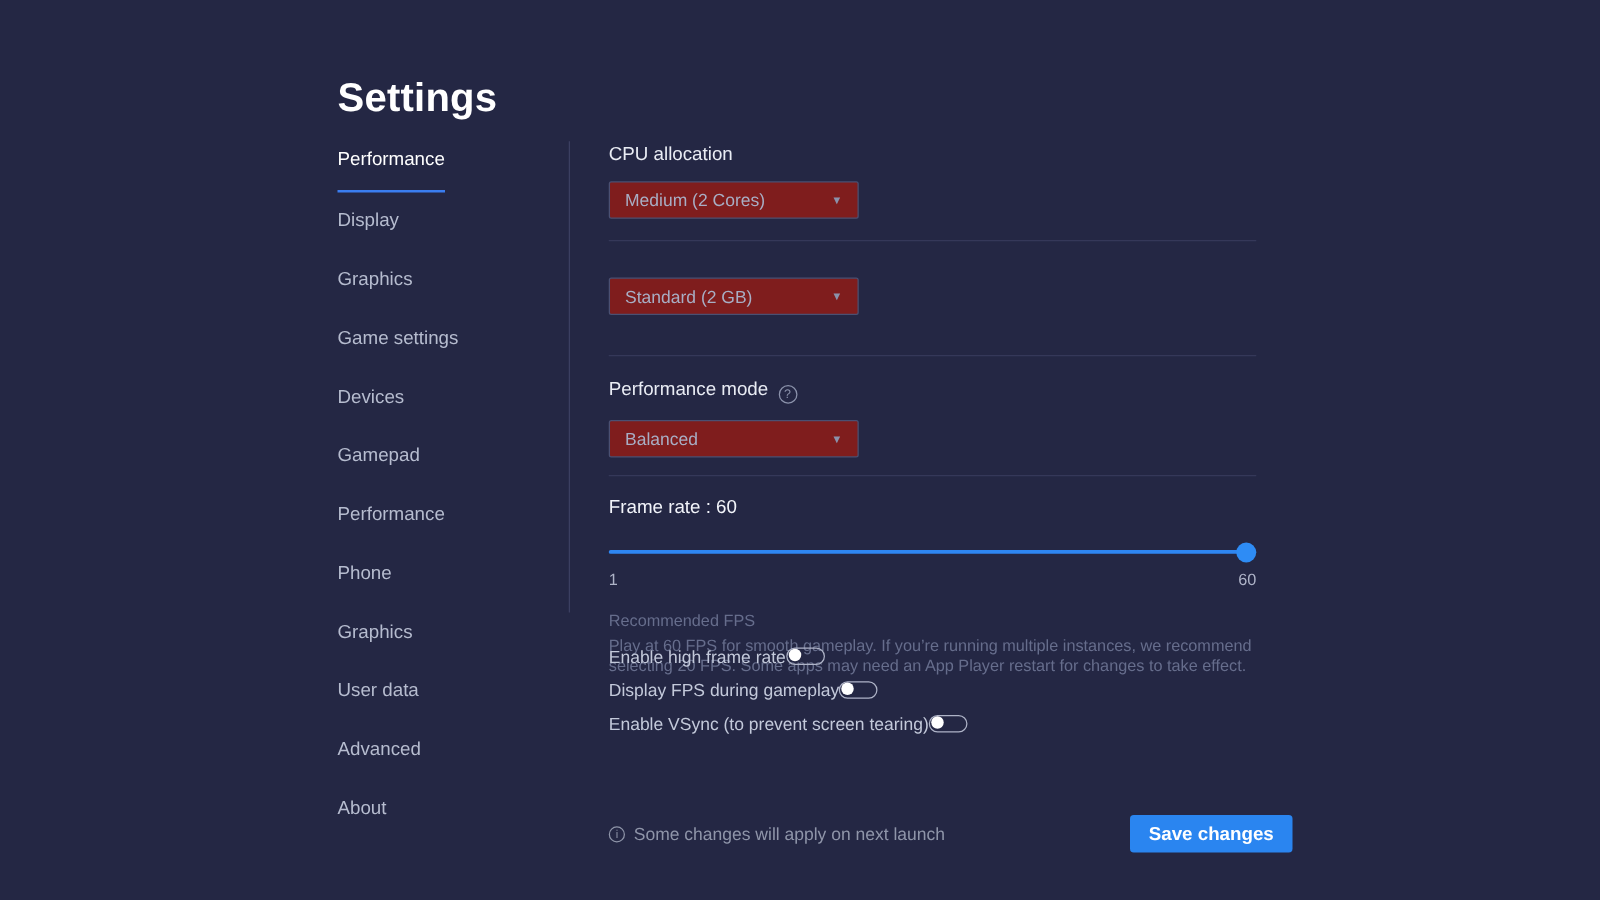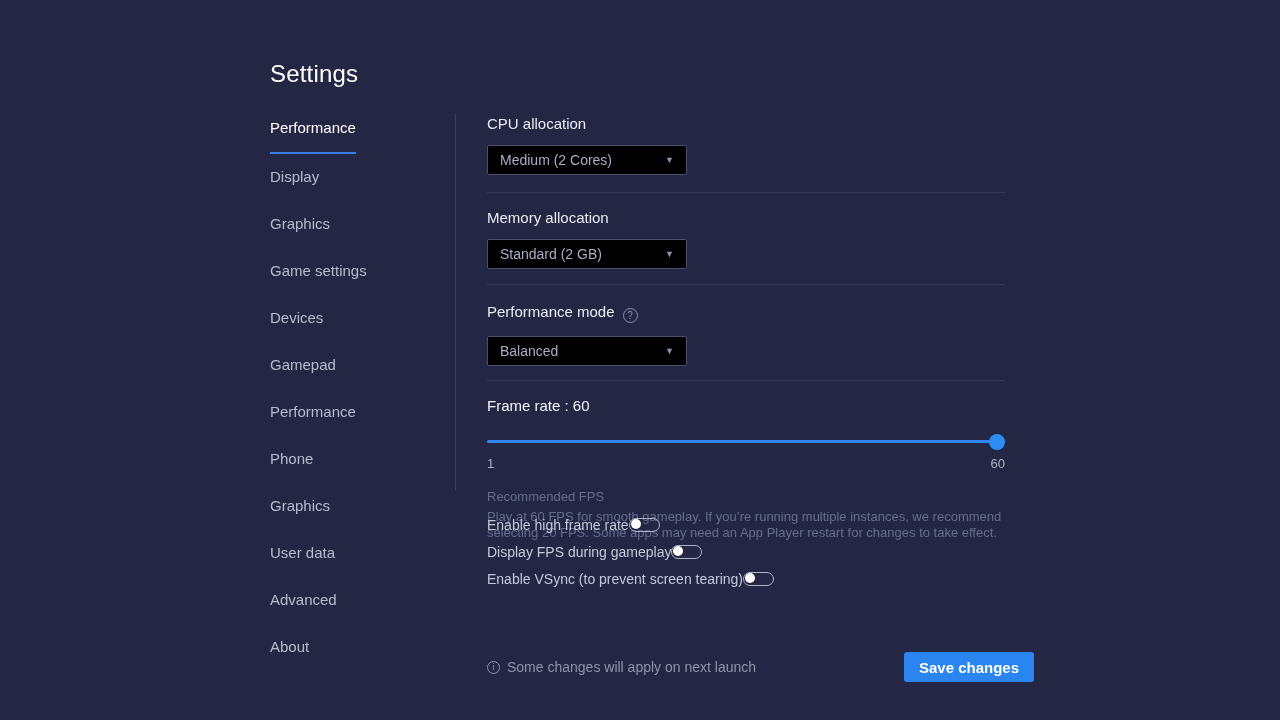--- a/index.html
+++ b/index.html
@@ -6,21 +6,21 @@
   html,body { width:1280px; height:720px; overflow:hidden; }
   body {
     background:#242744;
     font-family:"Liberation Sans", sans-serif;
     color:#e9ecf4;
     position:relative;
   }
 
   .page-title {
     position:absolute; left:270px; top:60px;
-    font-size:24px; font-weight:400; color:#ffffff;
+    font-size:32px; font-weight:700; color:#ffffff;
     letter-spacing:0.2px;
   }
 
   
   .sidebar { position:absolute; left:270px; top:119px; width:170px; }
   .sidebar-item {
     margin-bottom:14px; font-size:15px; color:#b6bccf;
     cursor:pointer; line-height:17px;
   }
   .sidebar-item .item-label { display:inline-block; padding-bottom:16px; }
@@ -36,21 +36,21 @@
   .content { position:absolute; left:487px; top:0; width:518px; }
   .section { position:absolute; left:0; width:518px; }
   .field-label { font-size:15px; color:#e9ecf4; }
   .h-divider {
     position:absolute; left:0; width:518px; height:1px;
     background:rgba(140,152,200,0.16);
   }
 
   .select-box {
     margin-top:13px; width:200px; height:30px;
-    background:#000000; border:1px solid #4a5072; border-radius:2px;
+    background:#7f1d1d; border:1px solid #4a5072; border-radius:2px;
     display:flex; align-items:center; justify-content:space-between;
     padding:0 12px; cursor:pointer;
   }
   .select-value { font-size:14px; color:#a8aec4; }
   .caret { font-size:9px; color:#8b92ab; line-height:1; }
 
   .help-icon {
     display:inline-flex; align-items:center; justify-content:center;
     width:15px; height:15px; margin-left:8px; vertical-align:-2px;
     border:1px solid #8b92ab; border-radius:50%;
@@ -139,21 +139,20 @@
   <section class="section" style="top:115px">
     <div class="field-label">CPU allocation</div>
     <div class="select-box">
       <span class="select-value">Medium (2 Cores)</span>
       <span class="caret">▼</span>
     </div>
   </section>
   <div class="h-divider" style="top:192px"></div>
 
   <section class="section" style="top:209px">
-    <div class="field-label">Memory allocation</div>
     <div class="select-box">
       <span class="select-value">Standard (2 GB)</span>
       <span class="caret">▼</span>
     </div>
   </section>
   <div class="h-divider" style="top:284px"></div>
 
   <section class="section" style="top:303px">
     <div class="field-label">
       <span>Performance mode</span><span class="help-icon">?</span>

